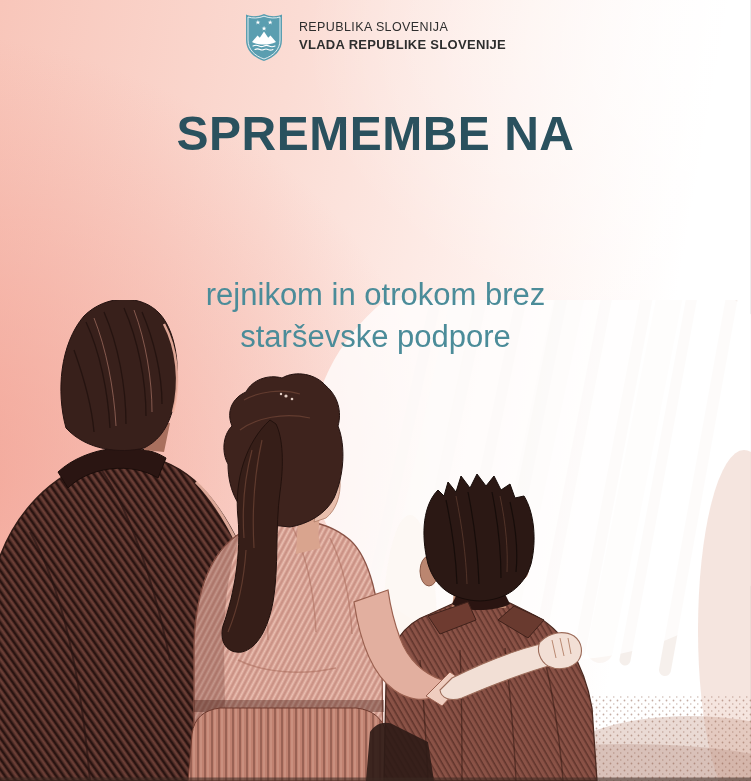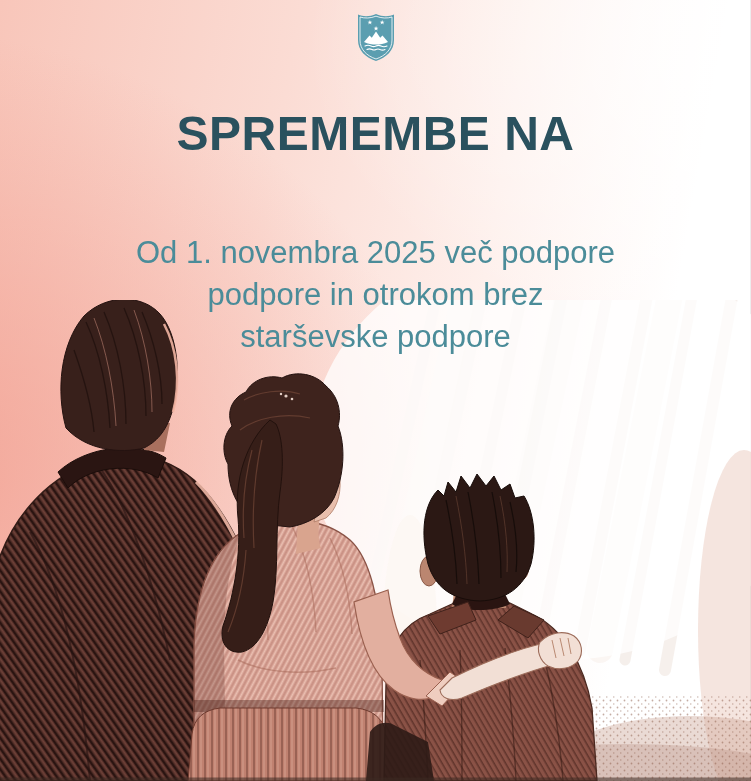--- a/index.html
+++ b/index.html
@@ -97,29 +97,33 @@
         <path d="M13,7 L13.8,9 L15.8,9 L14.2,10.2 L14.8,12.2 L13,11 L11.2,12.2 L11.8,10.2 L10.2,9 L12.2,9 Z" transform="scale(0.85) translate(2.2,1.2)"></path>
         <path d="M25,7 L25.8,9 L27.8,9 L26.2,10.2 L26.8,12.2 L25,11 L23.2,12.2 L23.8,10.2 L22.2,9 L24.2,9 Z" transform="scale(0.85) translate(4.6,1.2)"></path>
         <path d="M19,13 L19.8,15 L21.8,15 L20.2,16.2 L20.8,18.2 L19,17 L17.2,18.2 L17.8,16.2 L16.2,15 L18.2,15 Z" transform="scale(0.85) translate(3.4,2.4)"></path>
       </g>
       <path fill="#ffffff" d="M7,29 L12.5,22.5 L14.8,24.8 L19,18.5 L23.2,24.8 L25.5,22.5 L31,29 C27,31 23,31.6 19,31.6 C15,31.6 11,31 7,29 Z"></path>
       <g fill="none" stroke="#ffffff" stroke-width="1.1" stroke-linecap="round">
         <path d="M8,33 Q11,31.5 14,33 Q16.5,34.3 19,33 Q21.5,31.7 24,33 Q27,34.5 30,33"></path>
         <path d="M10,36.5 Q12.5,35.2 15,36.5 Q17,37.6 19,36.5 Q21,35.4 23,36.5 Q25.5,37.8 28,36.5"></path>
       </g>
     </svg>
+    <div class="gov-text">
+      <div class="gov-line1">REPUBLIKA SLOVENIJA</div>
+      <div class="gov-line2">VLADA REPUBLIKE SLOVENIJE</div>
+    </div>
   </header>
 
   <h1 class="main-title">
     <span>SPREMEMBE NA</span><br>
   </h1>
 
   <p class="subtitle">
-    <span>Od 1. novembra 2025 več podpore</span><br>
-    <span>podpore in otrokom brez</span><br>
+    <br>
+    <span>rejnikom in otrokom brez</span><br>
     <span>starševske podpore</span>
   </p>
 
   <svg class="illustration" viewBox="0 0 751 481" preserveAspectRatio="none" aria-hidden="true">
     <defs>
       <pattern id="hatchMan" width="6" height="6" patternUnits="userSpaceOnUse" patternTransform="rotate(-35)">
         <rect width="6" height="6" fill="#553029"></rect>
         <line x1="1" y1="0" x2="1" y2="6" stroke="#2a1411" stroke-width="2.6"></line>
         <line x1="4.2" y1="0" x2="4.2" y2="6" stroke="#7e4a40" stroke-width="0.9"></line>
       </pattern>

